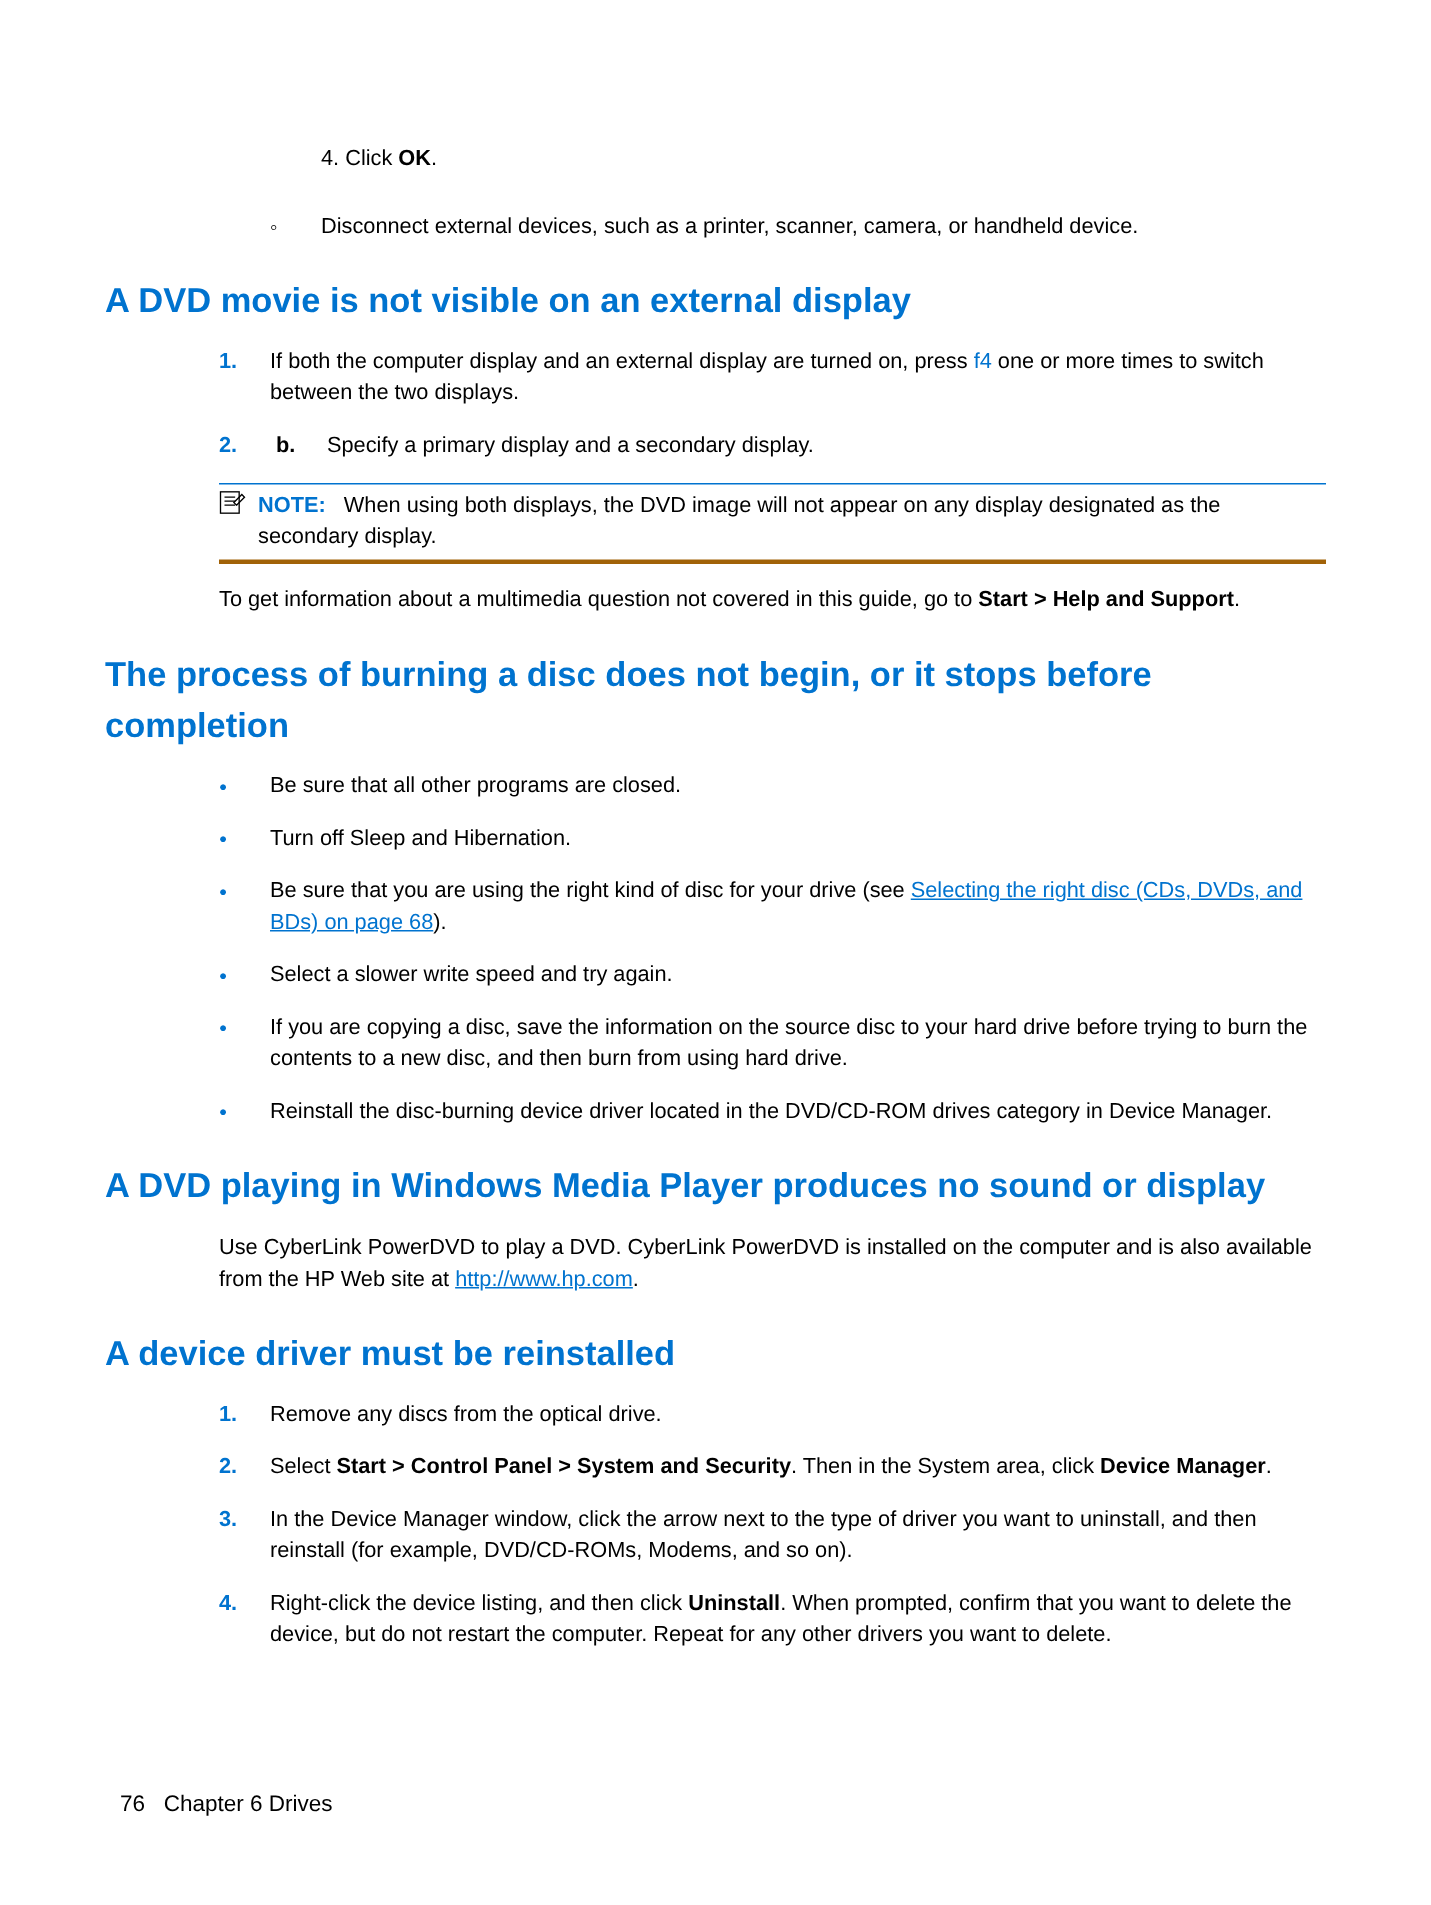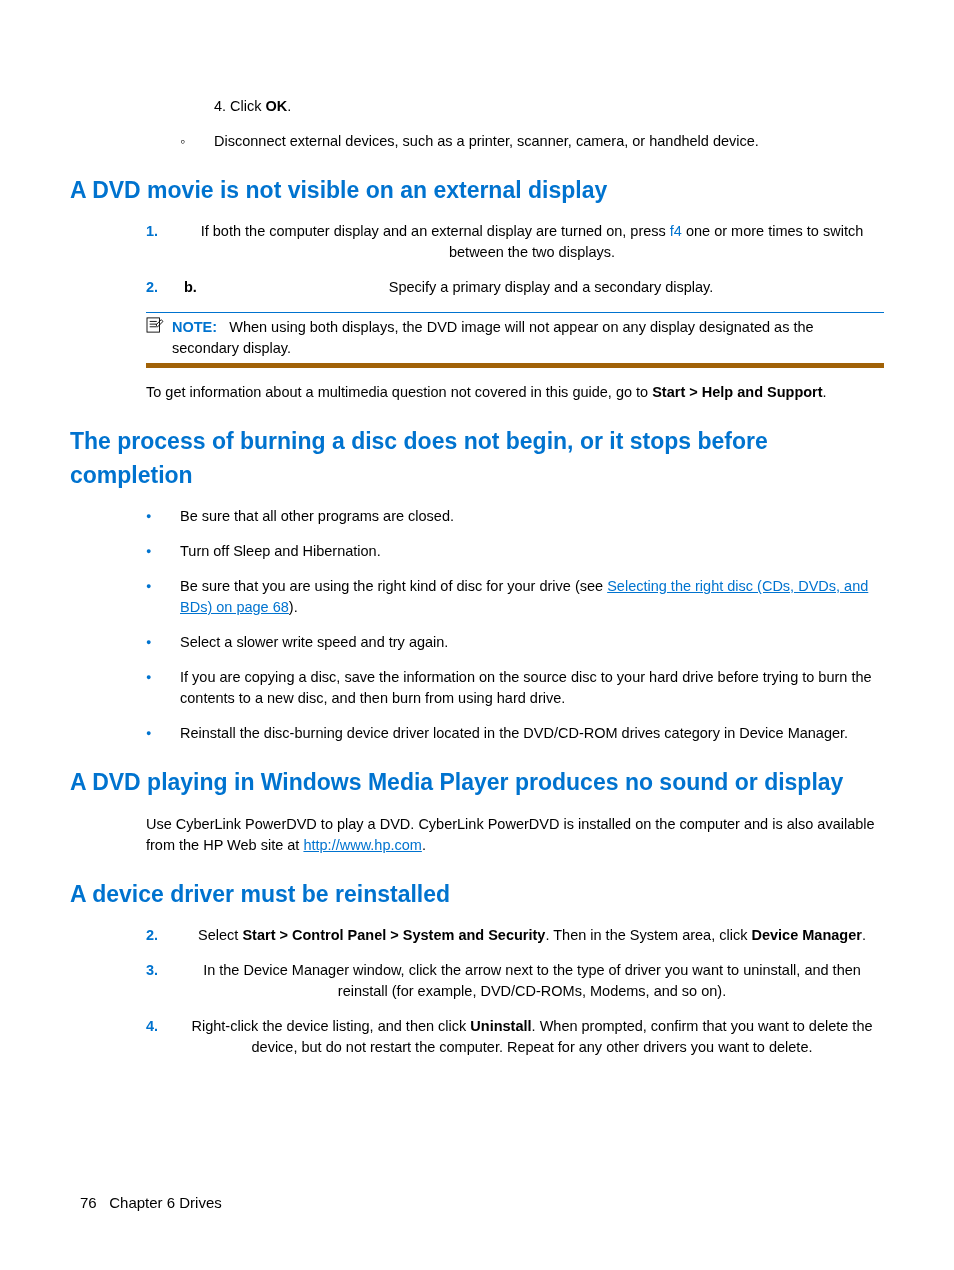--- a/index.html
+++ b/index.html
@@ -15,21 +15,21 @@
     position: relative;
   }
   h2 {
     color: #0073cf;
     font-weight: bold;
     font-size: 23px;
     margin-top: 22px;
     margin-bottom: 14px;
   }
   .content { margin-left: 76px; }
-  ol.num { list-style: none; padding: 0; text-align: center; }
+  ol.num { list-style: none; padding: 0; }
   ol.num > li { position: relative; padding-left: 34px; margin-bottom: 14px; }
   ol.num > li::before {
     content: attr(data-marker);
     position: absolute;
     left: 0;
     color: #0073cf;
     font-weight: bold;
   }
   ol.alpha { list-style: none; padding: 0; margin-top: 14px; margin-left: 4px; }
   ol.alpha > li { position: relative; padding-left: 34px; margin-bottom: 14px; }
@@ -56,40 +56,40 @@
     position: absolute;
     left: 0;
     top: 0;
     font-size: 14px;
   }
   .bold { font-weight: bold; }
   .blue { color: #0073cf; }
   .link { color: #0073cf; text-decoration: underline; }
   .note-block {
     border-top: 1px solid #0073cf;
-    border-bottom: 5px solid #a16207;
+    border-bottom: 3px solid #a16207;
     padding: 4px 0 4px 26px;
     margin: 4px 0 14px 0;
     position: relative;
   }
   .note-icon {
     position: absolute;
     left: 0;
     top: 4px;
     width: 18px; height: 16px;
   }
   .note-icon svg { width: 18px; height: 16px; }
   .footer {
     position: absolute;
     bottom: 56px;
     left: 80px;
     font-size: 15px;
   }
   .topblock { margin-left: 110px; }
-  .topblock .step4 { margin-left: 34px; margin-bottom: 14px; }
+  .topblock .step4 { margin-left: 34px; margin-bottom: 24px; }
   .key { color: #0073cf; }
   p.para { margin-bottom: 14px; }
 </style>
 </head>
 <body>
 
 <div class="topblock">
   <div class="step4">
     <span>4. Click </span><span class="bold">OK</span><span>.</span>
   </div>
@@ -146,20 +146,21 @@
 <h2>A DVD playing in Windows Media Player produces no sound or display</h2>
 <div class="content">
   <p class="para">
     <span>Use CyberLink PowerDVD to play a DVD. CyberLink PowerDVD is installed on the computer and is also available from the HP Web site at </span><a class="link">http://www.hp.com</a><span>.</span>
   </p>
 </div>
 
 <h2>A device driver must be reinstalled</h2>
 <div class="content">
   <ol class="num">
+    <li data-marker="1."><span>Remove any discs from the optical drive.</span></li>
     <li data-marker="2.">
       <span>Select </span><span class="bold">Start &gt; Control Panel &gt; System and Security</span><span>. Then in the System area, click </span><span class="bold">Device Manager</span><span>.</span>
     </li>
     <li data-marker="3."><span>In the Device Manager window, click the arrow next to the type of driver you want to uninstall, and then reinstall (for example, DVD/CD-ROMs, Modems, and so on).</span></li>
     <li data-marker="4.">
       <span>Right-click the device listing, and then click </span><span class="bold">Uninstall</span><span>. When prompted, confirm that you want to delete the device, but do not restart the computer. Repeat for any other drivers you want to delete.</span>
     </li>
   </ol>
 </div>
 

